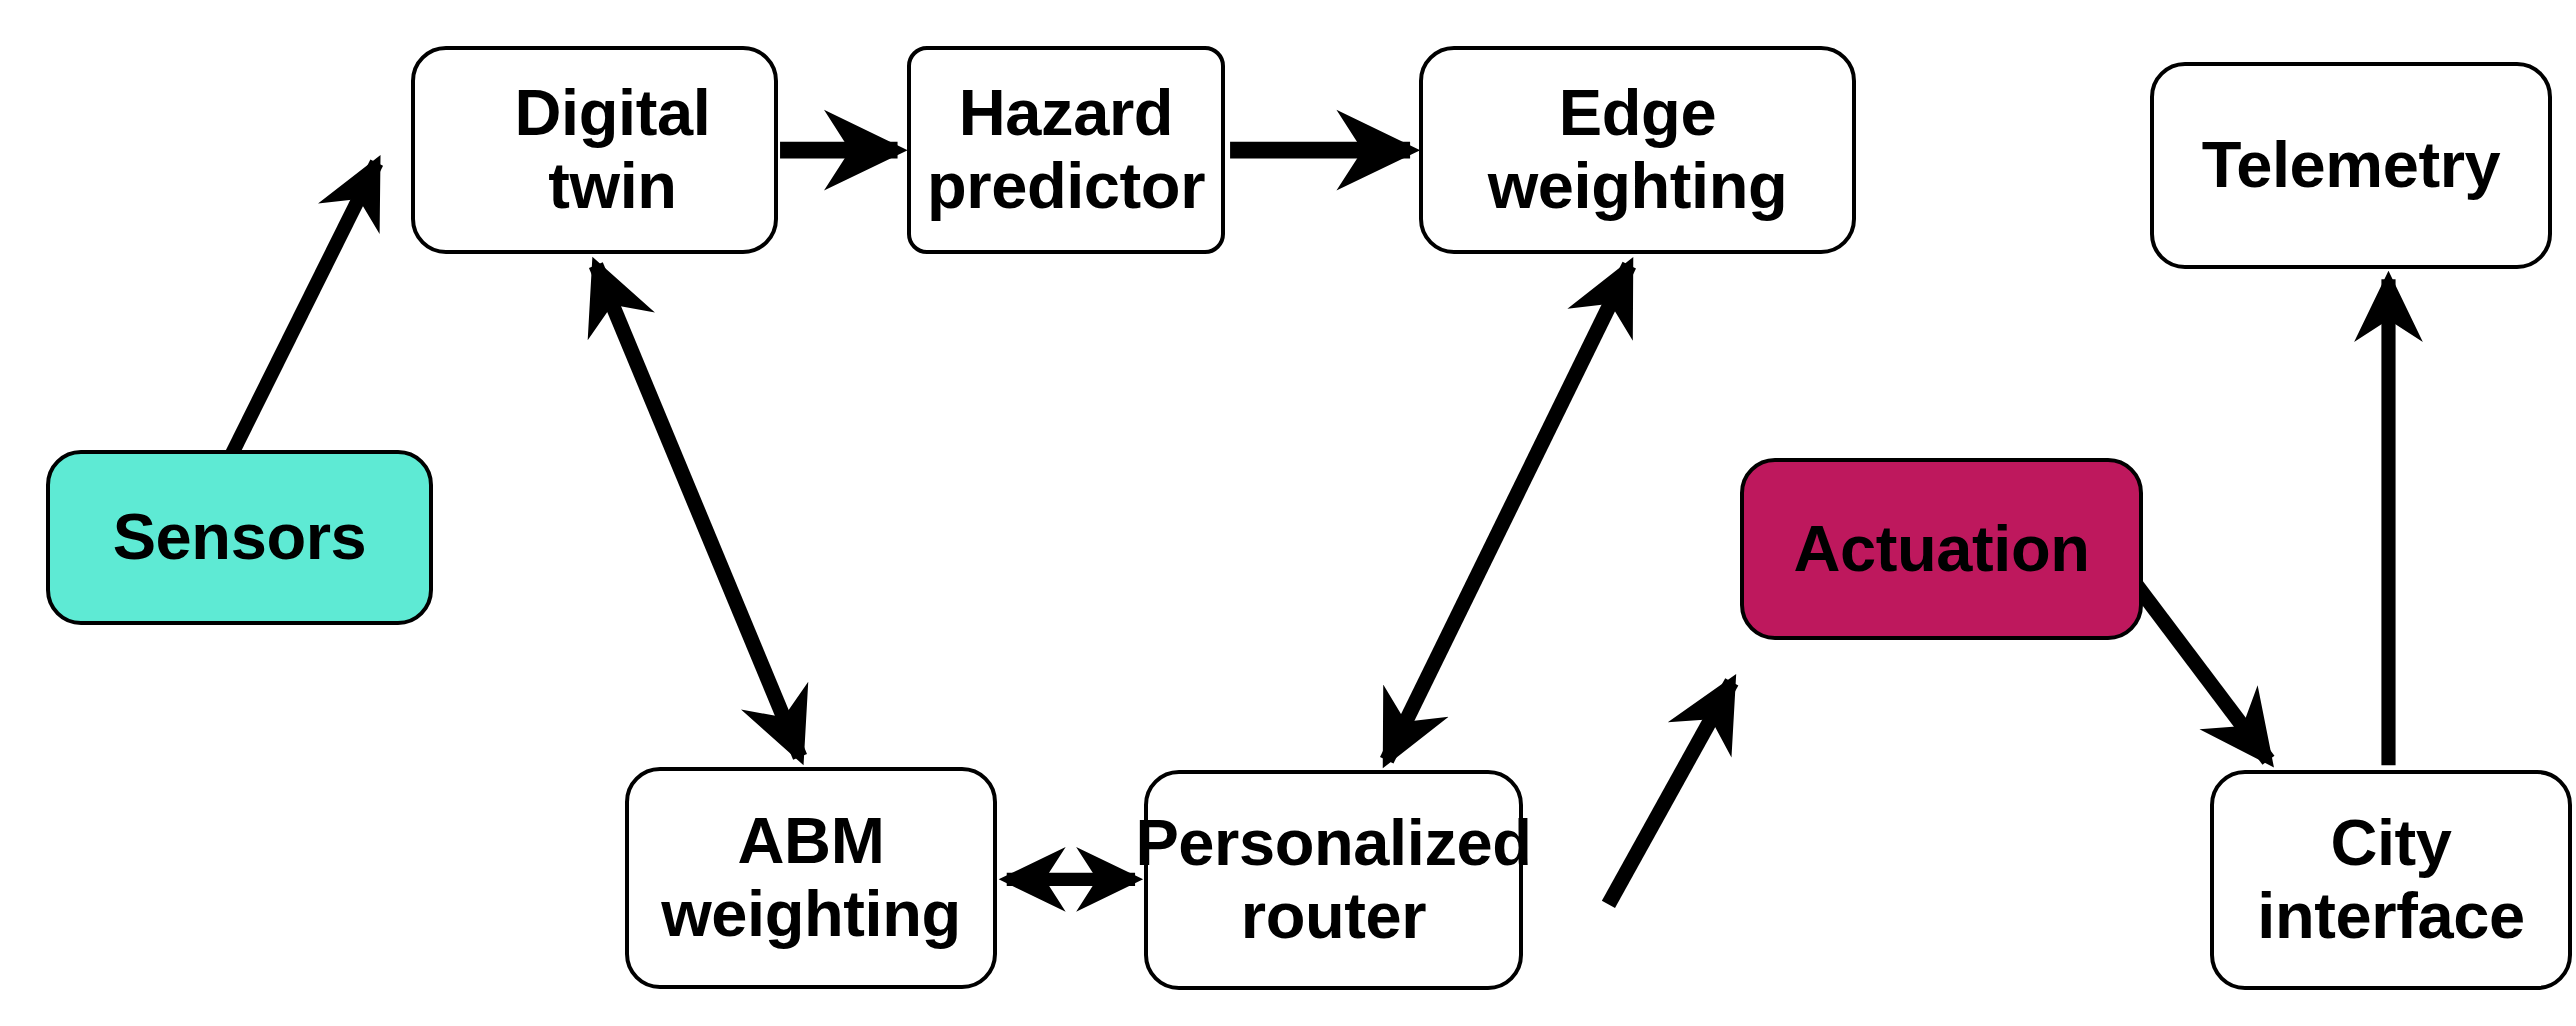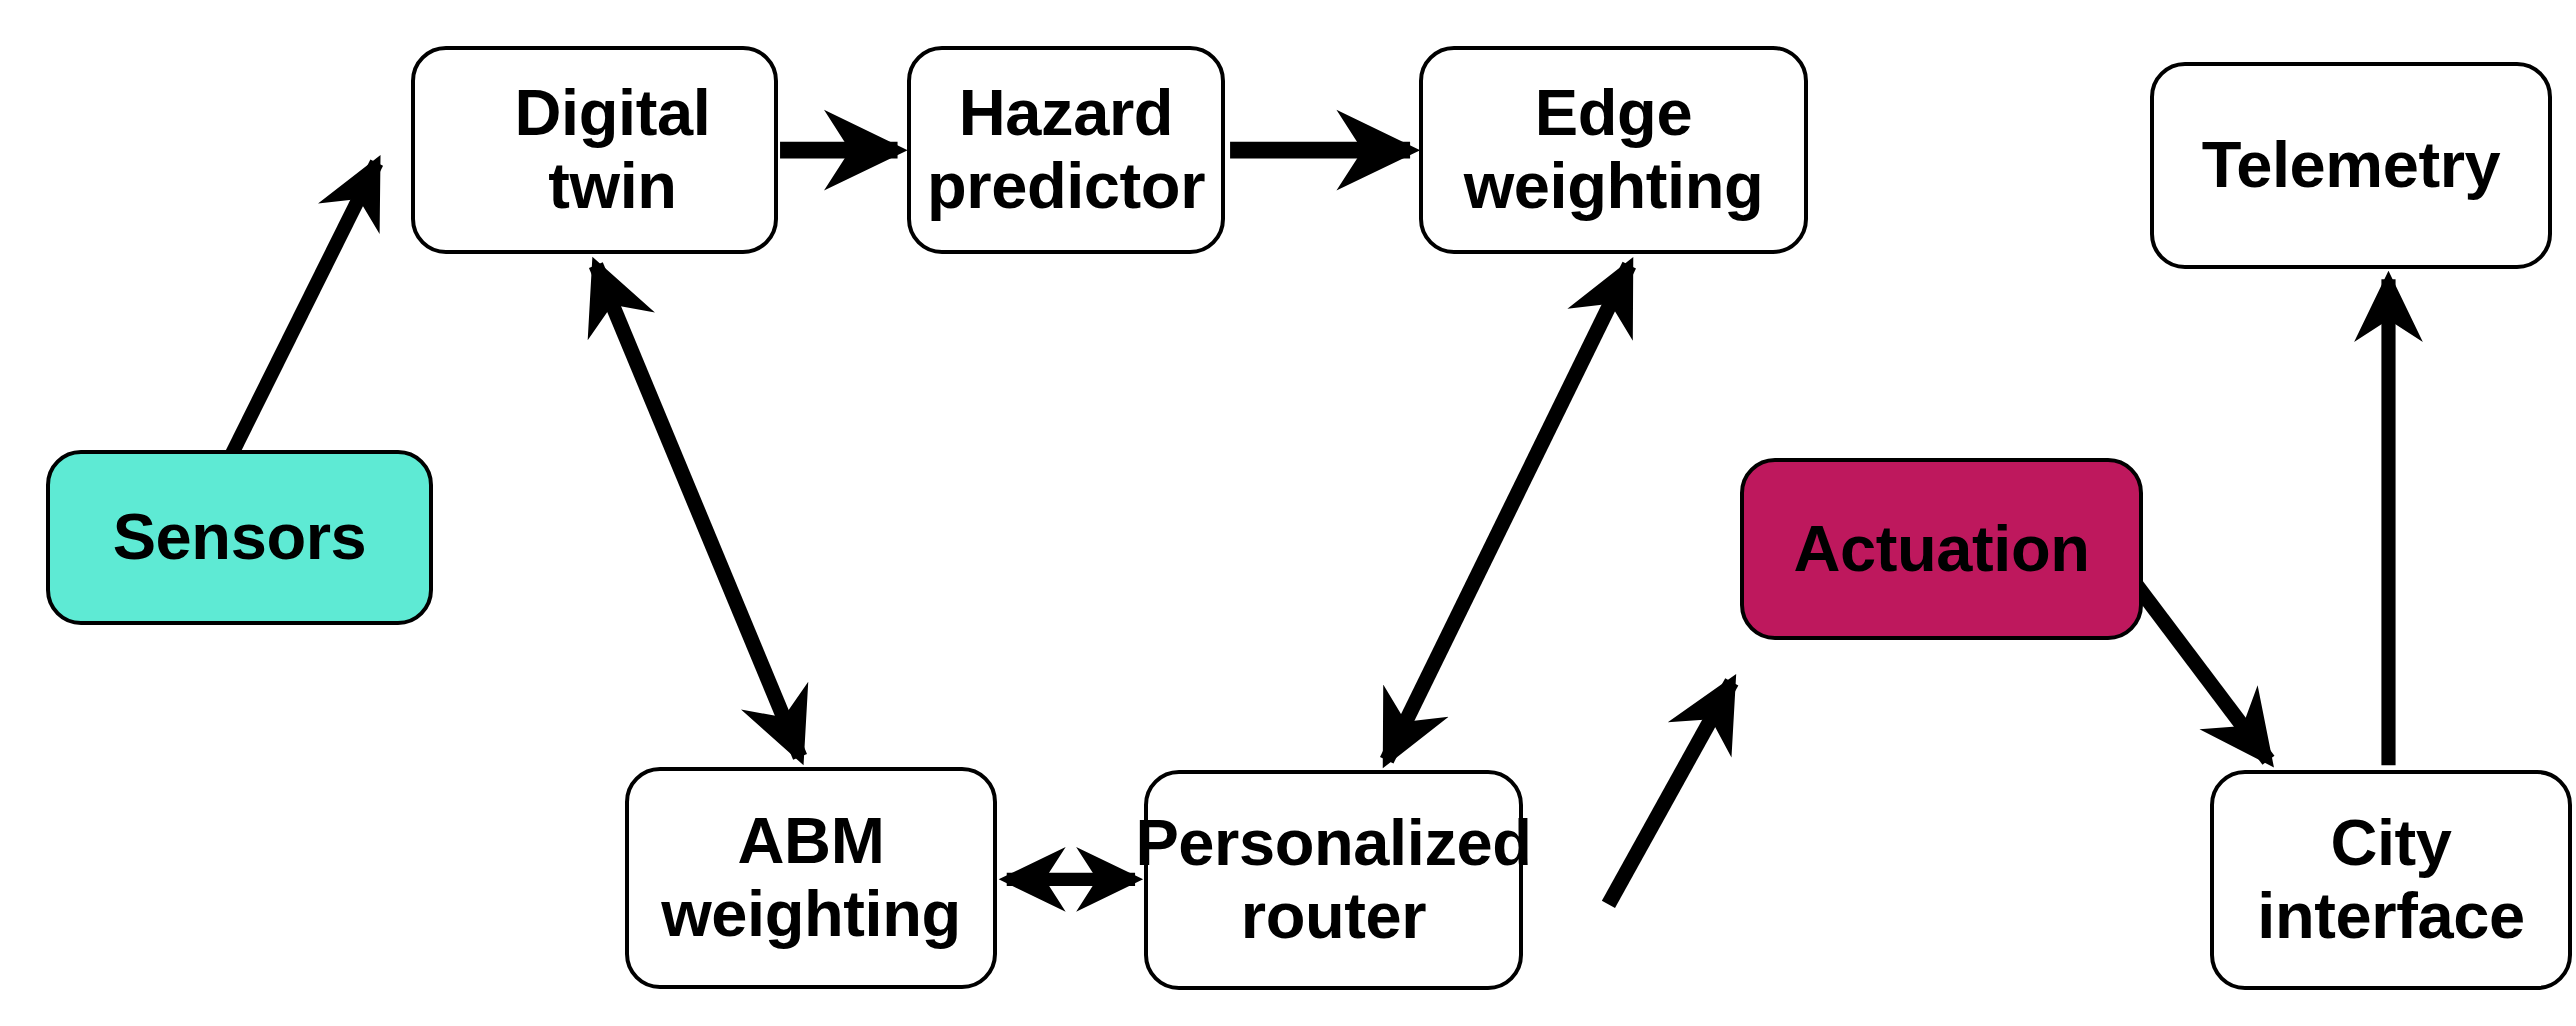--- a/index.html
+++ b/index.html
@@ -97,25 +97,25 @@
     </g>
   </svg>
 
   <div class="node" style="left: 46px; top: 450px; width: 387px; height: 175px; background: #5eead4; border-color: rgb(0, 0, 0);">
     <div class="node-label">Sensors</div>
   </div>
   <div class="node" style="left: 411px; top: 46px; width: 367px; height: 208px; background: rgb(255, 255, 255); border-color: rgb(0, 0, 0); padding-left: 36px;">
     <div class="node-label">Digital
 twin</div>
   </div>
-  <div class="node" style="left: 907px; top: 46px; width: 318px; height: 208px; background: rgb(255, 255, 255); border-color: rgb(0, 0, 0);">
+  <div class="node" style="left: 907px; top: 46px; width: 318px; height: 208px; background: rgb(255, 255, 255); border-color: rgb(0, 0, 0); border-radius: 20px;">
     <div class="node-label">Hazard
 predictor</div>
   </div>
-  <div class="node" style="left: 1419px; top: 46px; width: 389px; height: 208px; background: rgb(255, 255, 255); border-color: rgb(0, 0, 0);">
+  <div class="node" style="left: 1419px; top: 46px; width: 437px; height: 208px; background: rgb(255, 255, 255); border-color: rgb(0, 0, 0);">
     <div class="node-label">Edge
 weighting</div>
   </div>
   <div class="node" style="left: 2150px; top: 62px; width: 402px; height: 207px; background: rgb(255, 255, 255); border-color: rgb(0, 0, 0);">
     <div class="node-label">Telemetry</div>
   </div>
   <div class="node" style="left: 625px; top: 767px; width: 372px; height: 222px; background: rgb(255, 255, 255); border-color: rgb(0, 0, 0);">
     <div class="node-label">ABM
 weighting</div>
   </div>

